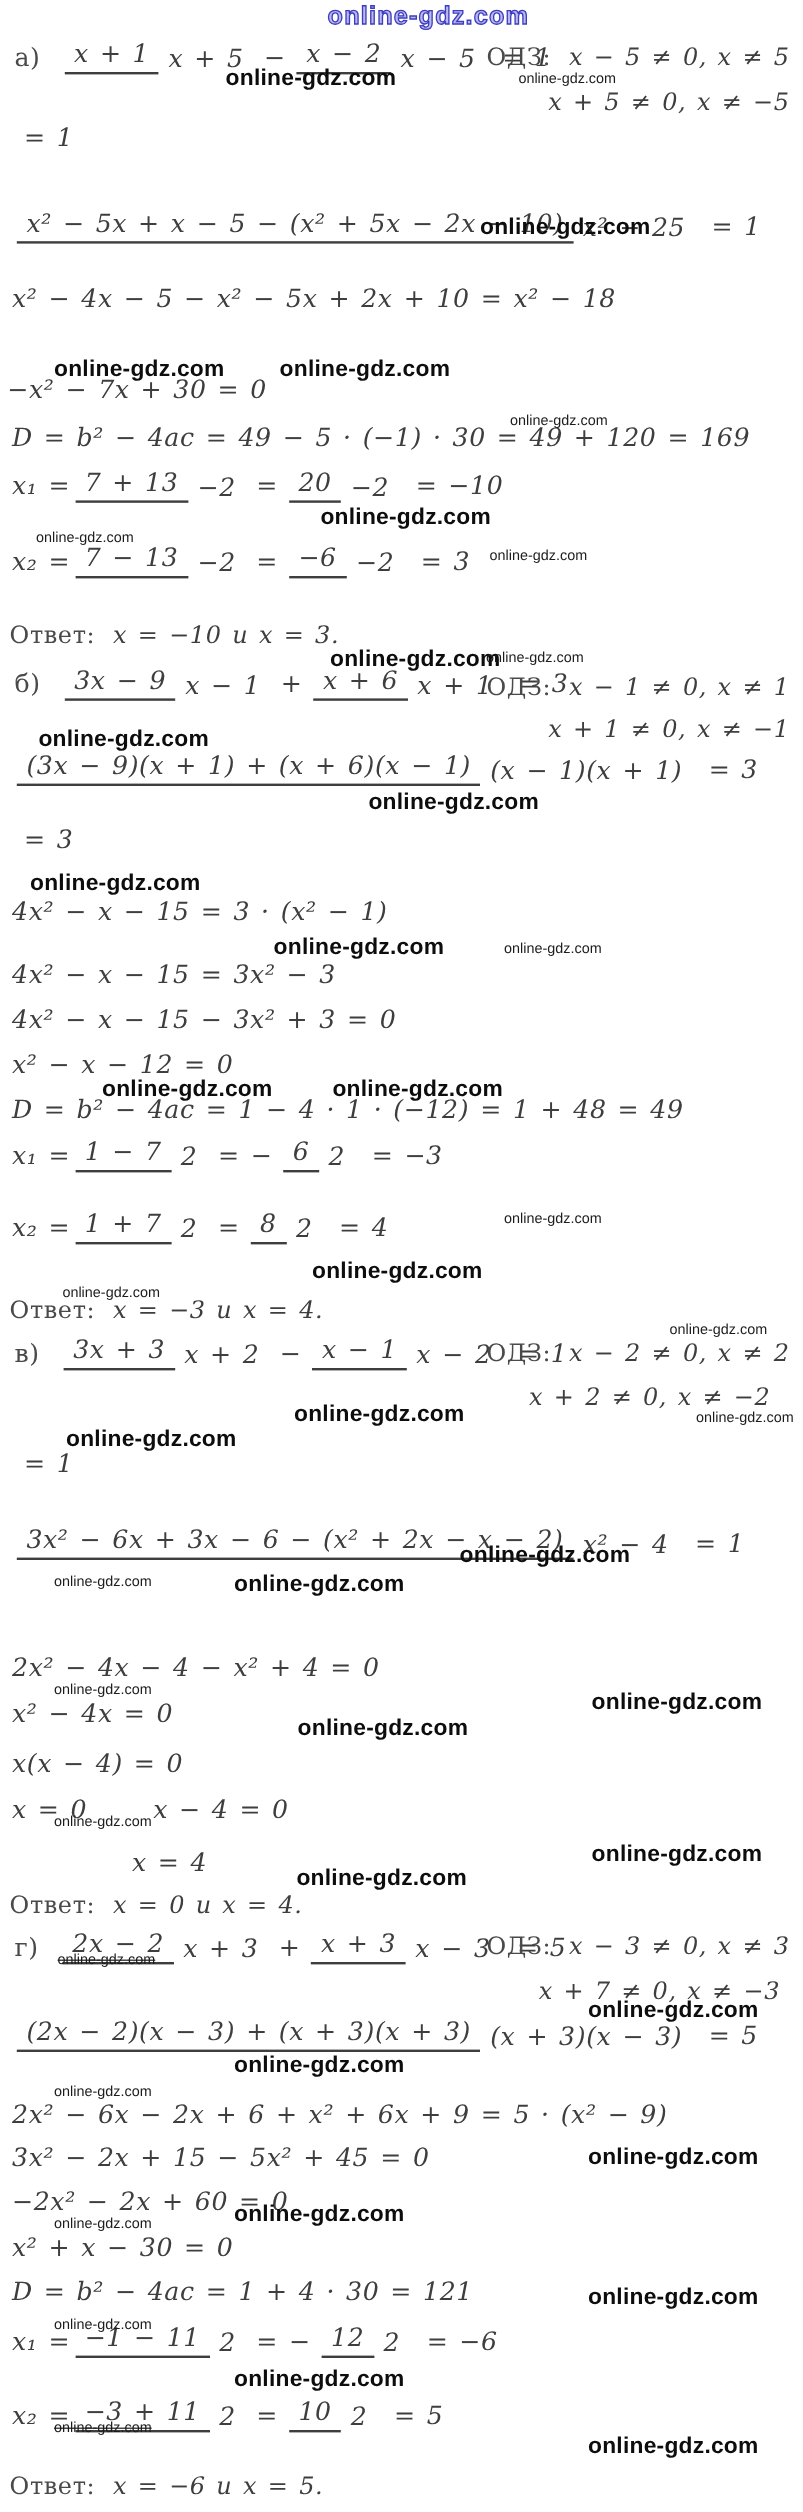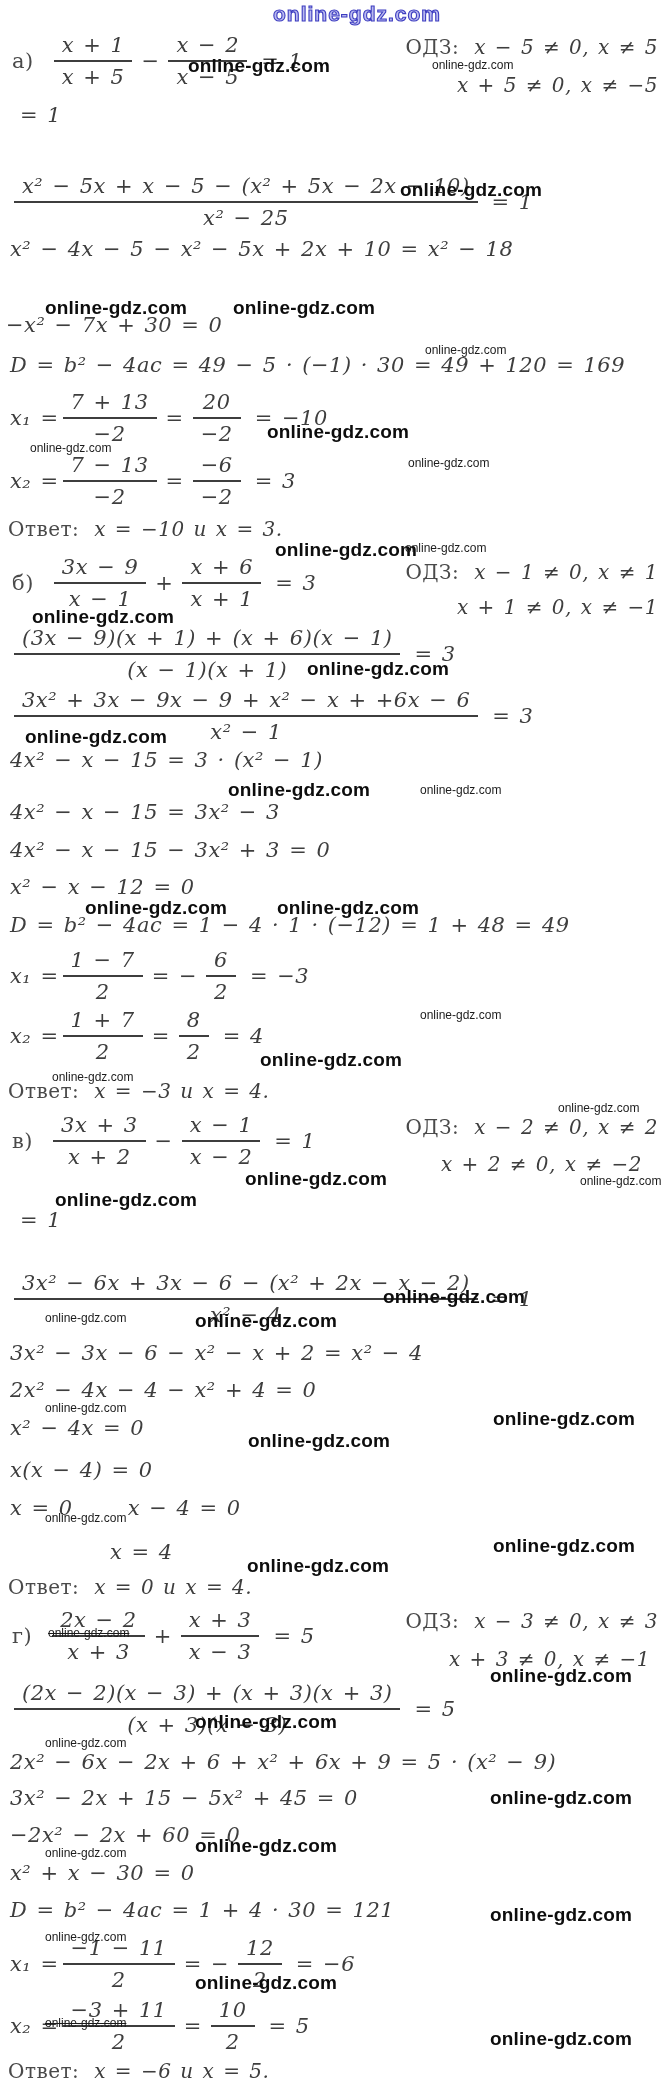--- a/index.html
+++ b/index.html
@@ -15,21 +15,21 @@
     position: absolute;
     white-space: nowrap;
     font-style: italic;
     font-size: 21px;
     color: #3e3e3e;
     letter-spacing: 0.5px;
     word-spacing: 2px;
     line-height: 1.15;
   }
   .row { display: flex; align-items: center; }
-  .frac { display: inline-flex; flex-direction: column; margin: 0 4px; }
+  .frac { display: inline-flex; flex-direction: row; align-items: center; margin: 0 4px; }
   .frac .num { display: block; padding: 0 8px 3px; border-bottom: 2px solid #3e3e3e; text-align: center; }
   .frac .den { display: block; padding: 3px 8px 0; text-align: center; }
   .op { margin: 0 5px; }
   .rhs { margin-left: 10px; }
   .lbl { font-style: normal; margin-right: 16px; color: #4a4a4a; }
   .upright { font-style: normal; margin-right: 6px; color: #4a4a4a; }
   .odz { font-size: 20px; text-align: right; }
   .ans { font-size: 20px; }
   .wm {
     position: absolute;
@@ -162,24 +162,20 @@
 
   <div class="math row" style="top:626px; left:10px">
     <span class="frac">
       <span class="num">(3x − 9)(x + 1) + (x + 6)(x − 1)</span>
       <span class="den">(x − 1)(x + 1)</span>
     </span>
     <span class="rhs">= 3</span>
   </div>
 
   <div class="math row" style="top:688px; left:10px">
-    <span class="frac">
-      <span class="num">3x² + 3x − 9x − 9 + x² − x + +6x − 6</span>
-      <span class="den">x² − 1</span>
-    </span>
     <span class="rhs">= 3</span>
   </div>
 
   <div class="math" style="top:748px; left:10px">4x² − x − 15 = 3 · (x² − 1)</div>
   <div class="math" style="top:800px; left:10px">4x² − x − 15 = 3x² − 3</div>
   <div class="math" style="top:838px; left:10px">4x² − x − 15 − 3x² + 3 = 0</div>
   <div class="math" style="top:875px; left:10px">x² − x − 12 = 0</div>
   <div class="math" style="top:913px; left:10px">D = b² − 4ac = 1 − 4 · 1 · (−12) = 1 + 48 = 49</div>
 
   <div class="math row" style="top:948px; left:10px">
@@ -242,21 +238,20 @@
   </div>
 
   <div class="math row" style="top:1271px; left:10px">
     <span class="frac">
       <span class="num">3x² − 6x + 3x − 6 − (x² + 2x − x − 2)</span>
       <span class="den">x² − 4</span>
     </span>
     <span class="rhs">= 1</span>
   </div>
 
-  <div class="math" style="top:1341px; left:10px">3x² − 3x − 6 − x² − x + 2 = x² − 4</div>
   <div class="math" style="top:1378px; left:10px">2x² − 4x − 4 − x² + 4 = 0</div>
   <div class="math" style="top:1416px; left:10px">x² − 4x = 0</div>
   <div class="math" style="top:1458px; left:10px">x(x − 4) = 0</div>
 
   <div class="math" style="top:1496px; left:10px">
     <span>x = 0</span><span style="margin-left:55px">x − 4 = 0</span>
   </div>
   <div class="math" style="top:1540px; left:110px">x = 4</div>
 
   <div class="math ans" style="top:1576px; left:8px">
@@ -276,21 +271,21 @@
       <span class="den">x − 3</span>
     </span>
     <span class="rhs">= 5</span>
   </div>
 
   <div class="math odz" style="top:1610px; right:11px">
     <span class="upright">ОДЗ:</span>
     <span>x − 3 ≠ 0, x ≠ 3</span>
   </div>
   <div class="math odz" style="top:1648px; right:19px">
-    <span>x + 3 ≠ 0, x ≠ −1</span>
+    <span>x + 7 ≠ 0, x ≠ −3</span>
   </div>
 
   <div class="math row" style="top:1681px; left:10px">
     <span class="frac">
       <span class="num">(2x − 2)(x − 3) + (x + 3)(x + 3)</span>
       <span class="den">(x + 3)(x − 3)</span>
     </span>
     <span class="rhs">= 5</span>
   </div>
 

